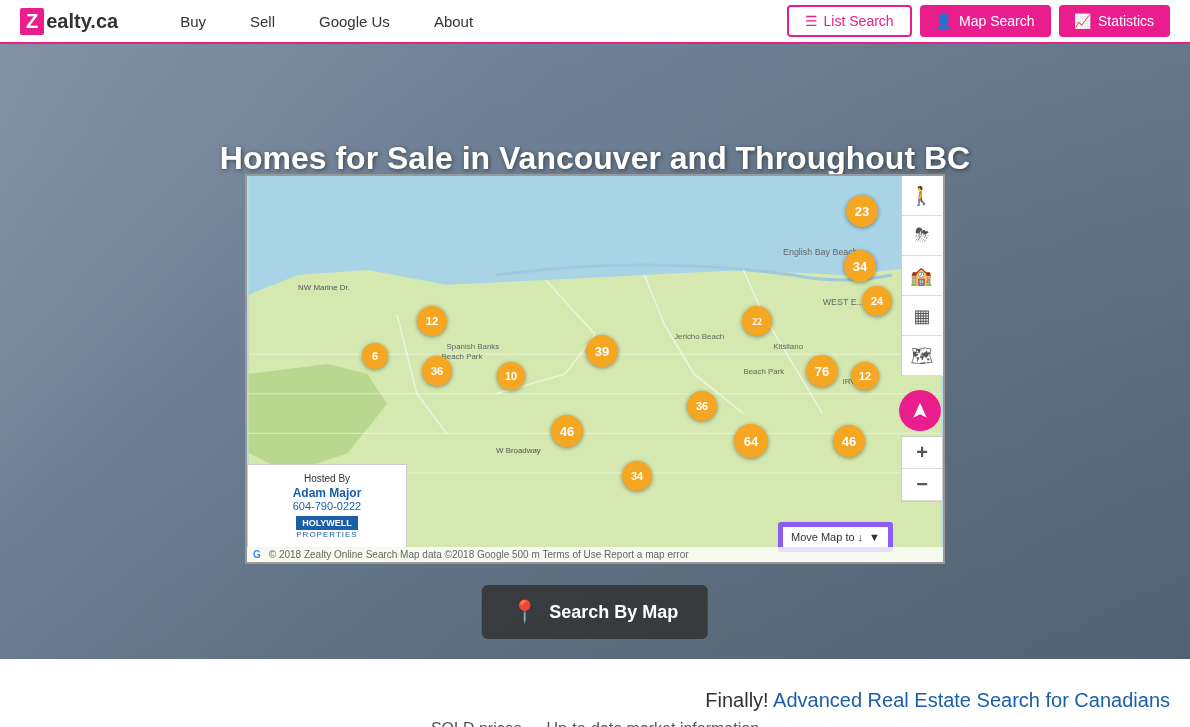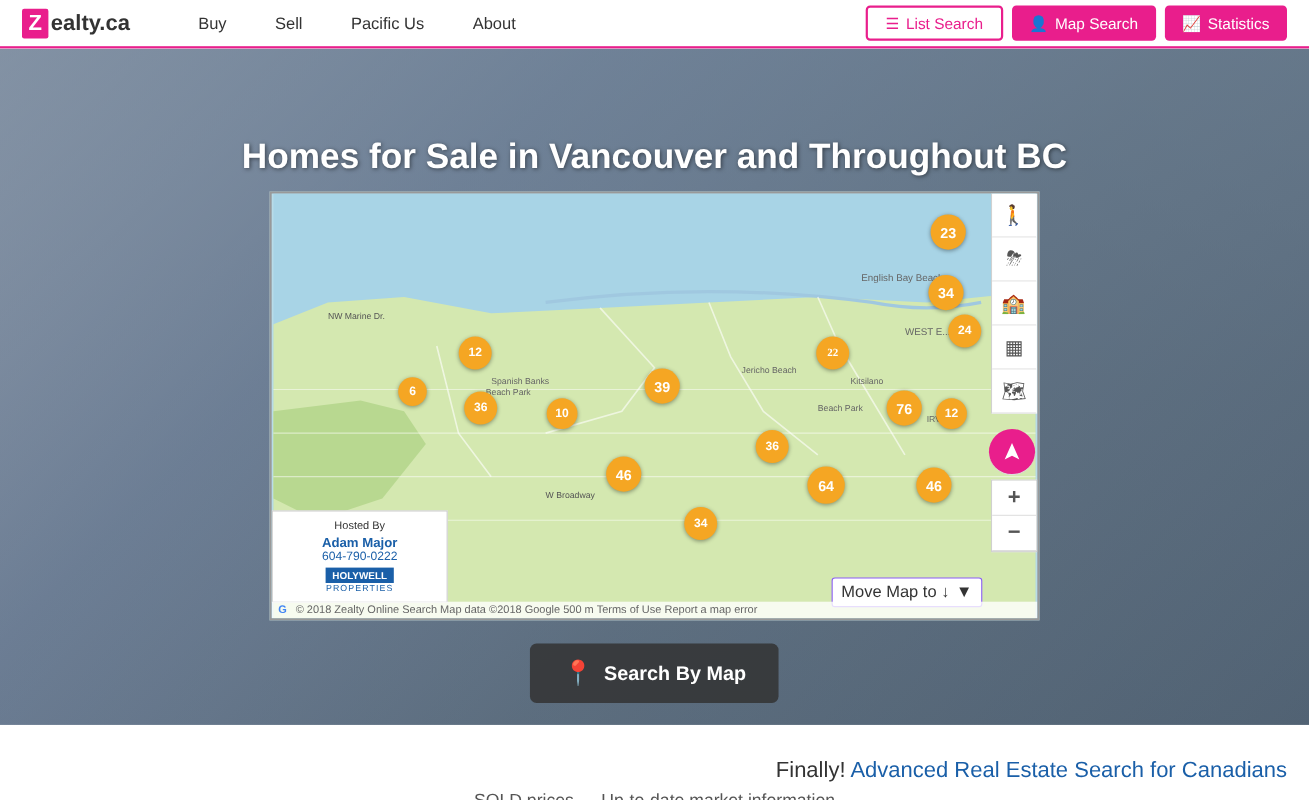--- a/index.html
+++ b/index.html
@@ -112,21 +112,21 @@
     
     .hero-bg::before {
       content: '';
       position: absolute;
       inset: 0;
       background: 
         linear-gradient(to bottom, rgba(100,120,140,0.6) 0%, rgba(80,100,120,0.4) 50%, rgba(60,80,100,0.3) 100%);
     }
     .hero-title {
       position: absolute;
-      top: 80px;
+      top: 96px;
       left: 0; right: 0;
       text-align: center;
       color: #fff;
       font-size: 32px;
       font-weight: bold;
       text-shadow: 1px 1px 4px rgba(0,0,0,0.5);
       z-index: 2;
     }
 
     
@@ -211,24 +211,24 @@
       color: #555;
       border-bottom: 1px solid #ddd;
       background: #fff;
     }
 
     .map-move-dropdown {
       position: absolute;
       bottom: 10px;
       right: 50px;
       background: #fff;
-      border: 1px solid #8b5cf6;
+      border: 5px solid #8b5cf6;
       border-radius: 3px;
       padding: 4px 8px;
-      font-size: 15px;
+      font-size: 11px;
       color: #333;
       display: flex;
       align-items: center;
       gap: 6px;
       cursor: pointer;
       z-index: 5;
       white-space: nowrap;
     }
 
     .map-attribution {
@@ -351,21 +351,21 @@
 <body>
 
 <nav class="navbar">
   <a class="logo" href="#">
     <span class="logo-z">Z</span>
     <span class="logo-text">ealty.ca</span>
   </a>
   <div class="nav-links">
     <a class="nav-link">Buy</a>
     <a class="nav-link">Sell</a>
-    <a class="nav-link">Pacific Us</a>
+    <a class="nav-link">Google Us</a>
     <a class="nav-link">About</a>
   </div>
   <div class="nav-buttons">
     <button class="btn-list-search">
       <span>☰</span>
       <span>List Search</span>
     </button>
     <button class="btn-map-search">
       <span>👤</span>
       <span>Map Search</span>

